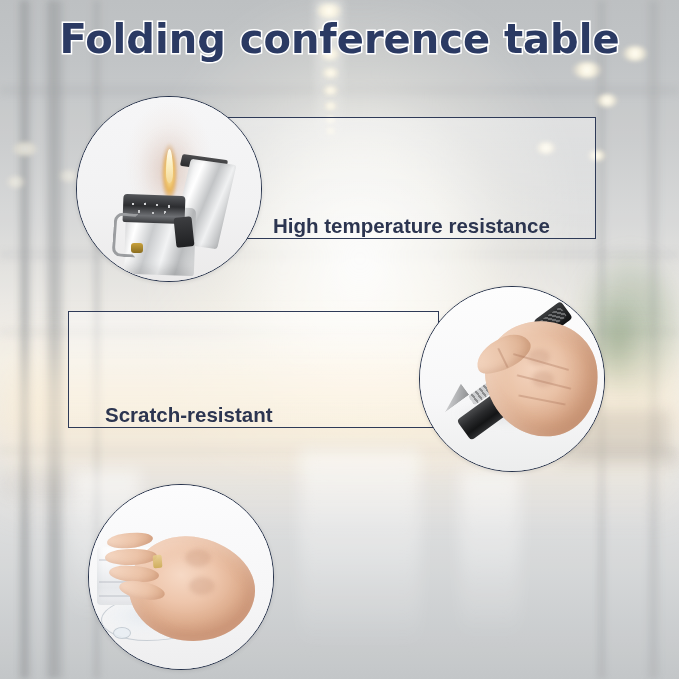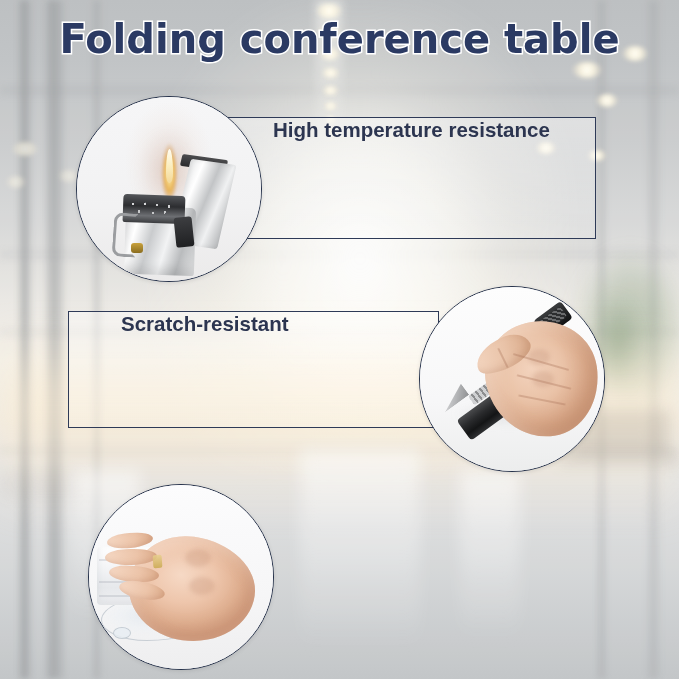--- a/index.html
+++ b/index.html
@@ -180,35 +180,35 @@
   
   .feature-box {
     position: absolute;
     border: 1.6px solid #2e3a57;
     background: linear-gradient(to bottom,
         rgba(255,255,255,0.42) 0%,
         rgba(255,255,255,0.30) 45%,
         rgba(255,255,255,0.18) 100%);
     box-sizing: border-box;
     display: flex;
-    align-items: flex-start;
+    align-items: flex-end;
   }
   .box-1 { left: 225px; top: 117px; width: 371px; height: 122px; }
   .box-2 { left: 68px;  top: 311px; width: 371px; height: 117px; }
   .box-3 { left: 232px; top: 500px; width: 363px; height: 122px; }
 
   .feature-label {
     font-size: 20.5px;
     font-weight: bold;
     color: #2c3550;
     font-family: "Liberation Sans", sans-serif;
     white-space: nowrap;
   }
   .box-1 .feature-label { margin-left: 47px; }
-  .box-2 .feature-label { margin-left: 52px; }
+  .box-2 .feature-label { margin-left: 36px; }
   .box-3 .feature-label { margin-left: 35px; }
 
   
   .bubble {
     position: absolute;
     border-radius: 50%;
     border: 1.6px solid #243049;
     overflow: hidden;
     background: #f4f4f5;
     box-shadow: 0 1px 4px rgba(0,0,0,0.10);

